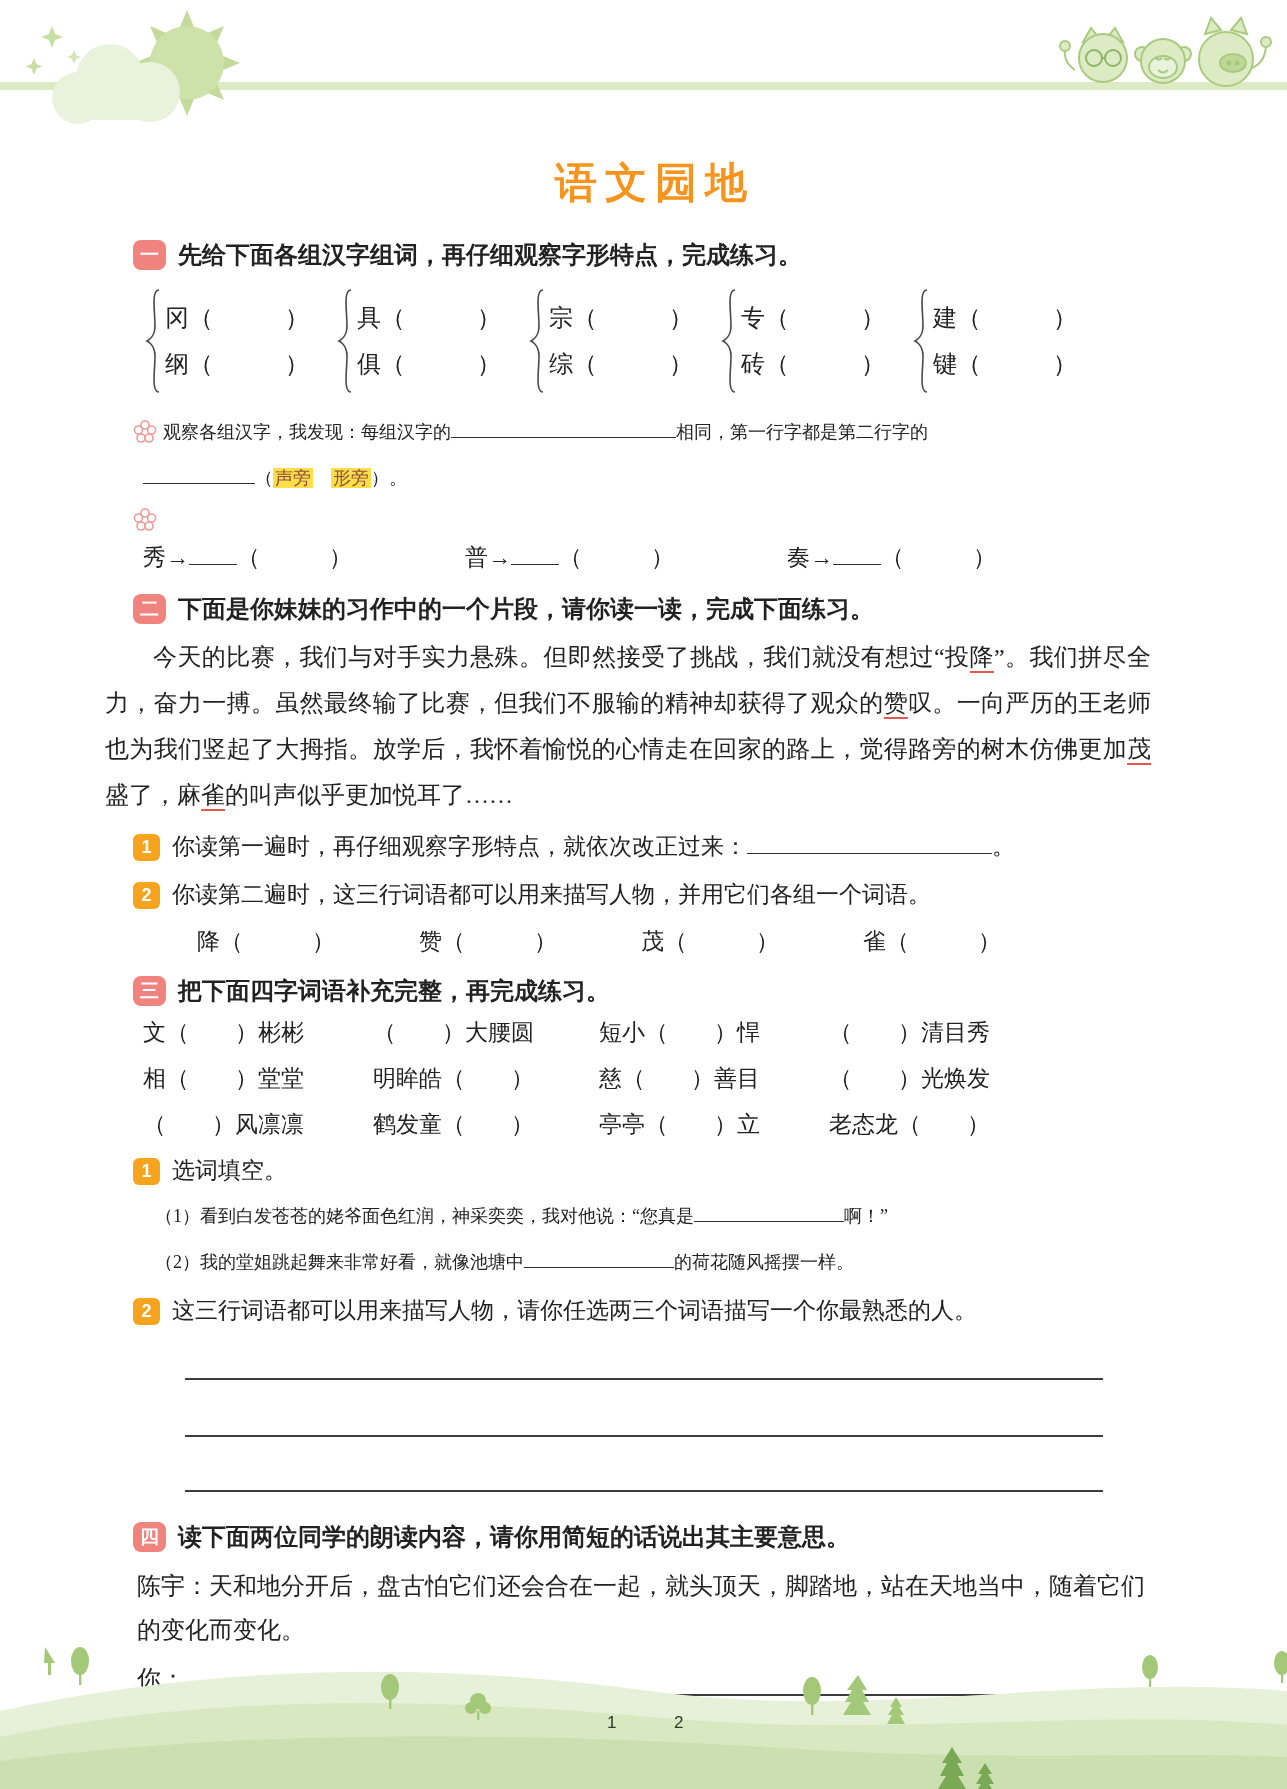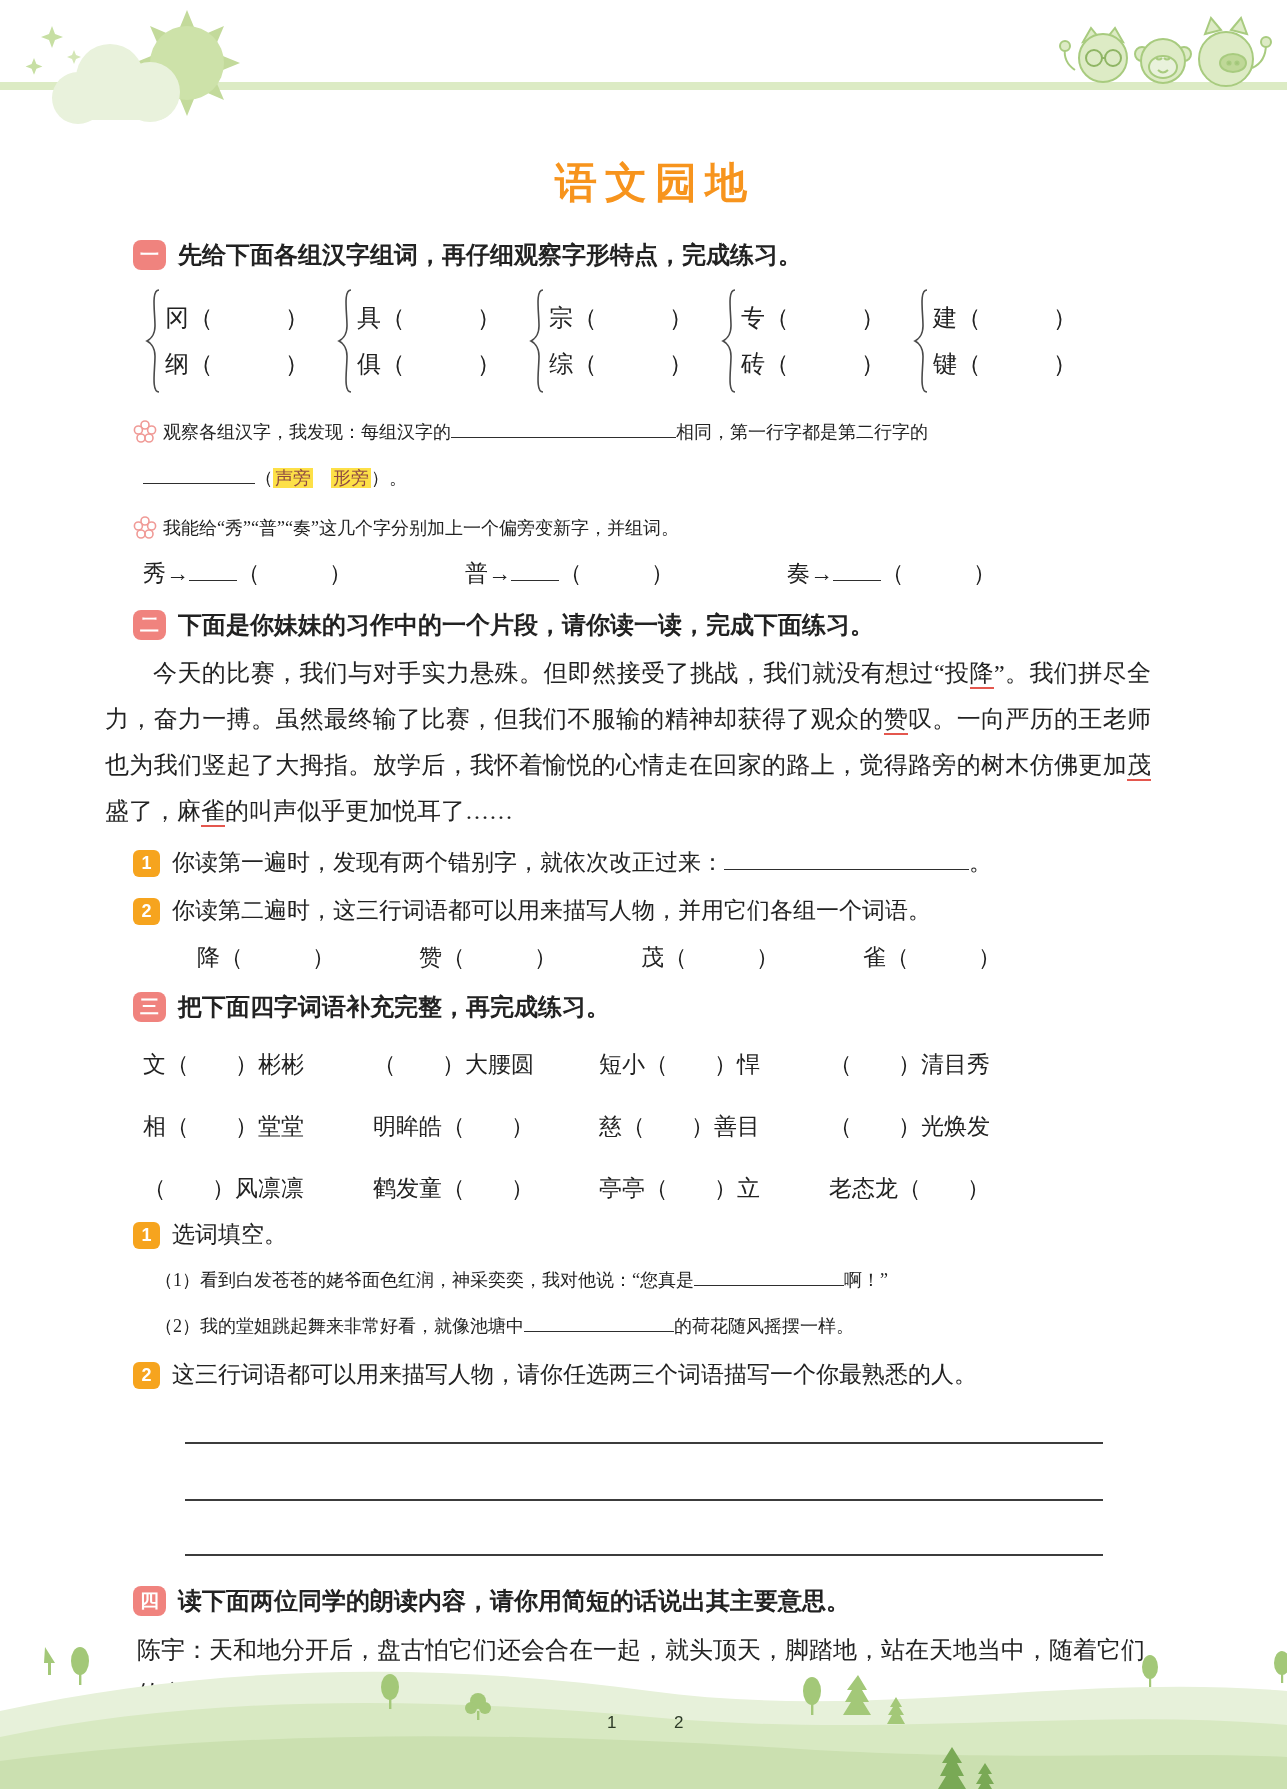--- a/index.html
+++ b/index.html
@@ -39,22 +39,22 @@
   
   .derive-row{display:flex;margin:6px 0 0 10px;font-size:23px;line-height:40px;}
   .derive-item{display:inline-block;width:322px;white-space:nowrap;}
   
   .kai-para{margin:8px 0 0 -28px;width:1046px;font-size:24px;line-height:46px;
             text-align:justify;text-indent:2em;}
   .item-line{display:flex;align-items:center;font-size:23px;line-height:38px;margin-top:10px;white-space:nowrap;}
   .word-row{display:flex;margin:8px 0 0 64px;font-size:23px;line-height:40px;}
   .word-cell{display:inline-block;width:222px;white-space:nowrap;}
   
-  .idiom-grid{display:grid;grid-template-columns:230px 226px 230px auto;row-gap:36px;
-              margin:28px 0 0 10px;font-size:23px;line-height:26px;white-space:nowrap;}
+  .idiom-grid{display:grid;grid-template-columns:230px 226px 230px auto;row-gap:20px;
+              margin:12px 0 0 10px;font-size:23px;line-height:26px;white-space:nowrap;}
   .sub-line{margin-left:22px;}
   
   .write-line{margin-left:52px;width:918px;height:0;border-bottom:2px solid #3c3c3c;}
   .wl1{margin-top:48px;} .wl2{margin-top:55px;} .wl3{margin-top:53px;}
   
   .reading{margin:10px 0 0 4px;width:1008px;font-size:24px;line-height:44px;text-align:justify;}
   .you-line{display:flex;align-items:flex-end;margin:10px 0 0 4px;font-size:24px;line-height:34px;}
   .you-blank{display:inline-block;width:944px;border-bottom:2px solid #3c3c3c;height:30px;}
   .mt-s2{margin-top:14px;} .mt-s3{margin-top:12px;} .mt-s4{margin-top:28px;}
   .mt-obs{margin-top:18px;} .mt-obs2{margin-top:6px;}
@@ -191,38 +191,37 @@
     <div class="body-line flower-line" style="margin-top:10px;">
       <svg class="flower" width="24" height="24" viewBox="0 0 24 24">
           <g fill="none" stroke="#f09a96" stroke-width="1.6">
             <circle cx="12" cy="5" r="4"></circle>
             <circle cx="18.6" cy="10" r="4"></circle>
             <circle cx="16" cy="18" r="4"></circle>
             <circle cx="8" cy="18" r="4"></circle>
             <circle cx="5.4" cy="10" r="4"></circle>
           </g>
         </svg>
-      <span>我能给“秀”“普”“奏”这几个字分别加上一个偏旁变新字，并组词。</span>
     </div>
     <div class="derive-row">
       <span class="derive-item"><span>秀→</span><span class="blank" style="width: 48px;"></span><span>（　　　）</span></span>
       <span class="derive-item"><span>普→</span><span class="blank" style="width: 48px;"></span><span>（　　　）</span></span>
       <span class="derive-item"><span>奏→</span><span class="blank" style="width: 48px;"></span><span>（　　　）</span></span>
     </div>
 
     <div class="sec-head mt-s2">
       <span class="marker">二</span>
       <span>下面是你妹妹的习作中的一个片段，请你读一读，完成下面练习。</span>
     </div>
 
     <p class="kai-para"><span>今天的比赛，我们与对手实力悬殊。但即然接受了挑战，我们就没有想过“投</span><span class="u-red">降</span><span>”。我们拼尽全力，奋力一搏。虽然最终输了比赛，但我们不服输的精神却获得了观众的</span><span class="u-red">赞</span><span>叹。一向严历的王老师也为我们竖起了大拇指。放学后，我怀着愉悦的心情走在回家的路上，觉得路旁的树木仿佛更加</span><span class="u-red">茂</span><span>盛了，麻</span><span class="u-red">雀</span><span>的叫声似乎更加悦耳了……</span></p>
 
     <div class="item-line">
       <span class="marker num">1</span>
-      <span><span>你读第一遍时，发现有两个错别字，就依次改正过来：</span><span class="blank" style="width: 245px;"></span><span>。</span></span>
+      <span><span>你读第一遍时，再仔细观察字形特点，就依次改正过来：</span><span class="blank" style="width: 245px;"></span><span>。</span></span>
     </div>
     <div class="item-line">
       <span class="marker num">2</span>
       <span>你读第二遍时，这三行词语都可以用来描写人物，并用它们各组一个词语。</span>
     </div>
     <div class="word-row">
       <span class="word-cell">降（　　　）</span>
       <span class="word-cell">赞（　　　）</span>
       <span class="word-cell">茂（　　　）</span>
       <span class="word-cell">雀（　　　）</span>

